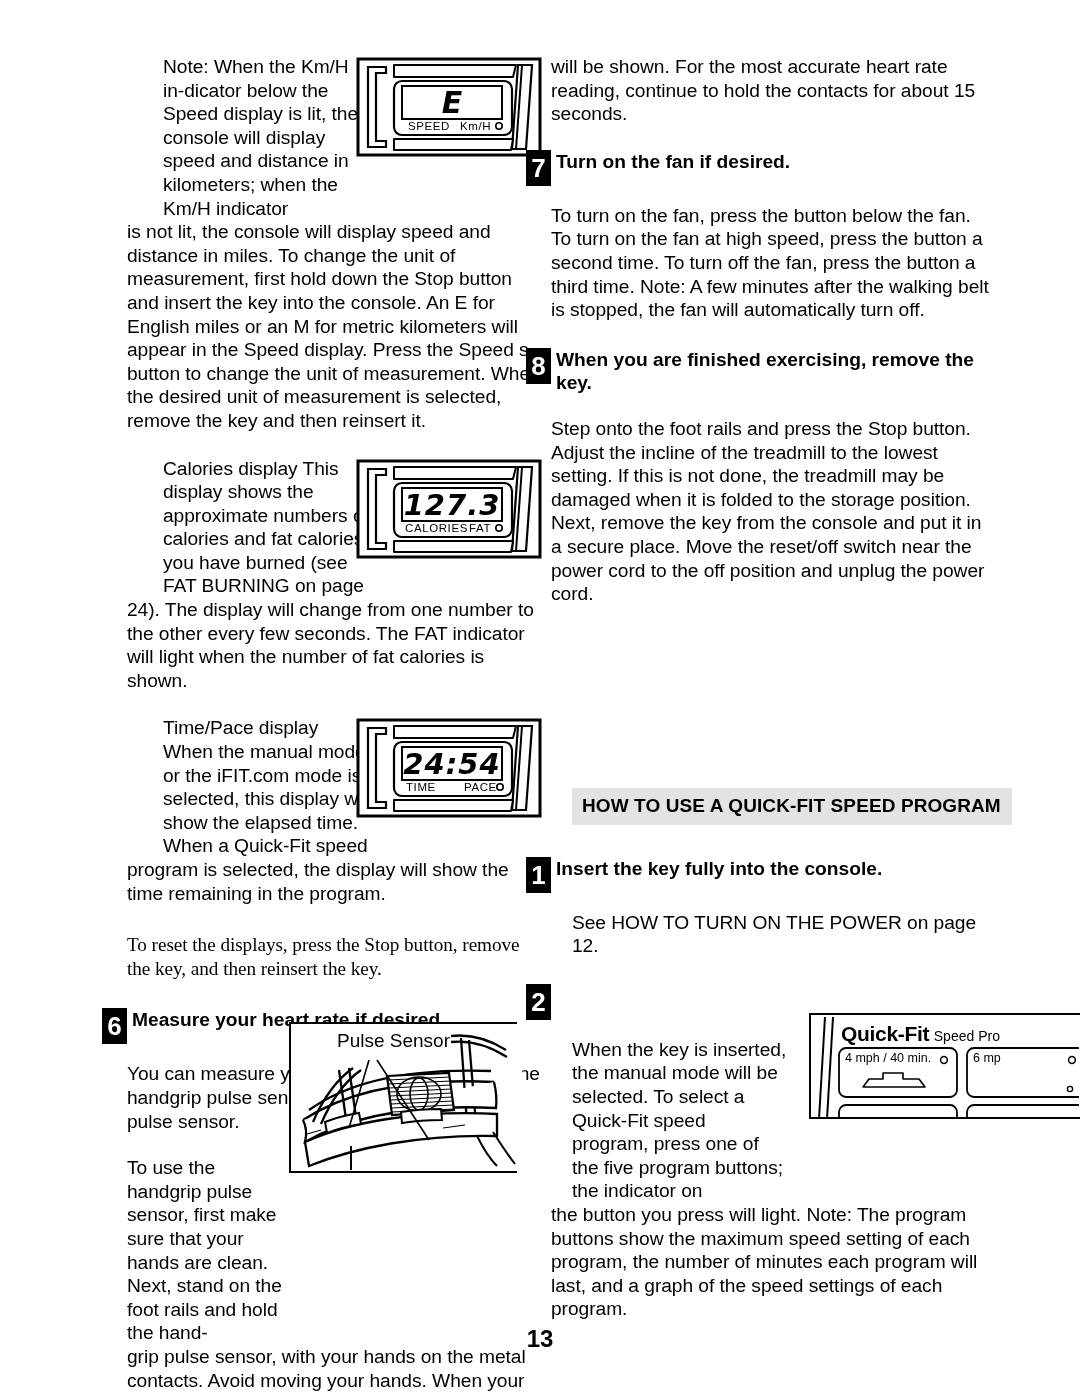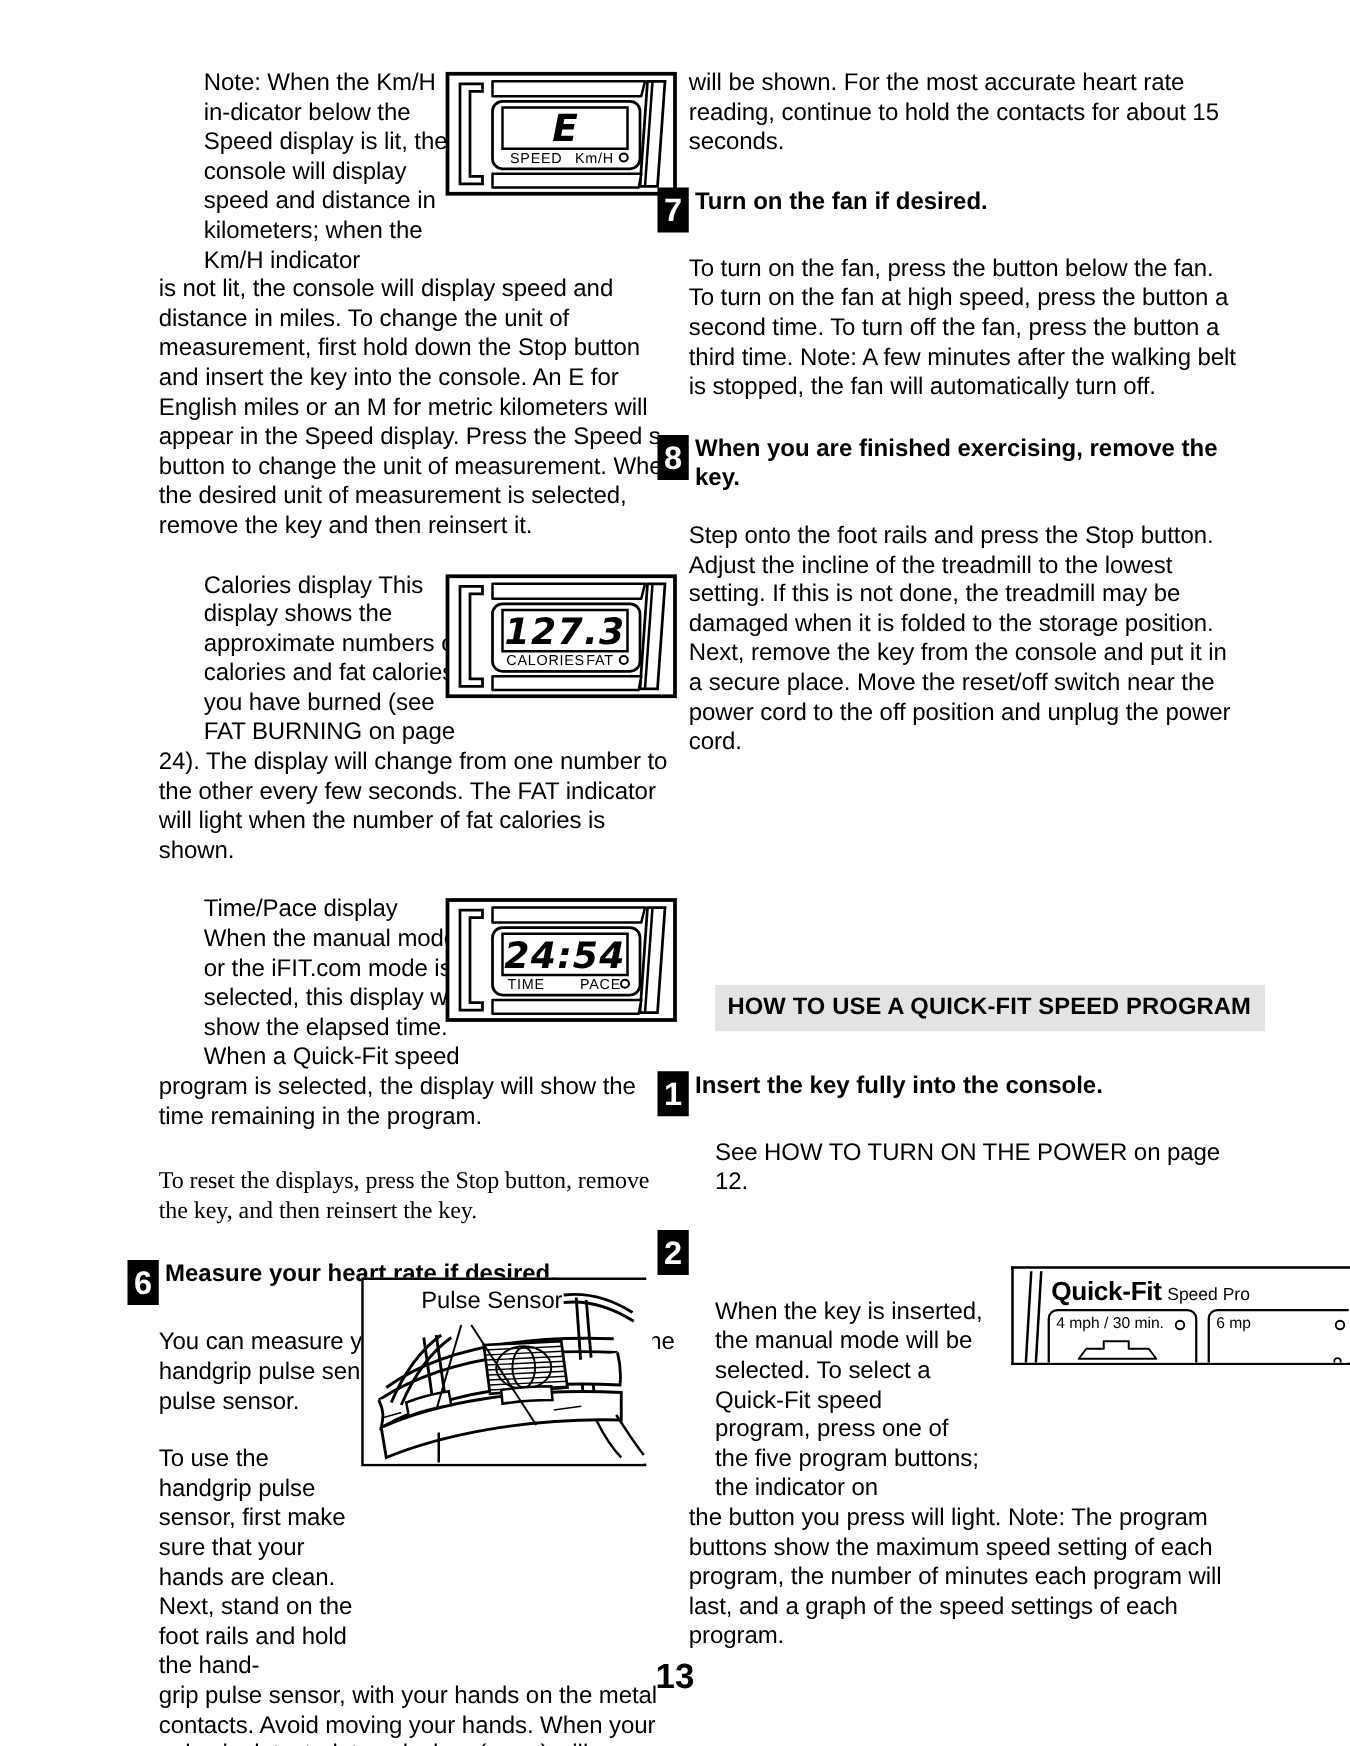--- a/index.html
+++ b/index.html
@@ -88,21 +88,21 @@
     width: 440px;
     margin-left: 21px;
   }
 
   .pagenum {
     position: absolute;
     left: 0; right: 0;
     top: 1325px;
     text-align: center;
     font-weight: bold;
-    font-size: 28px;
+    font-size: 24px;
   }
   .seg {
     font-family: "DejaVu Sans", sans-serif;
   }
   .lcd-label {
     font-family: "Liberation Sans", sans-serif;
     font-size: 11.5px;
     letter-spacing: 0.6px;
   }
 
@@ -123,21 +123,21 @@
     top: 6px;
     font-size: 19px;
   }
 
   
   .qf-box {
     position: absolute;
     left: 809px;
     top: 1013px;
     width: 271px;
-    height: 79px;
+    height: 106px;
     border: 2.5px solid #000;
     border-right: none;
     background: #fff;
     box-sizing: border-box;
     overflow: hidden;
   }
   .qf-title {
     position: absolute;
     left: 30px;
     top: 7px;
@@ -347,19 +347,19 @@
       <path d="M52 72 L58 64 L72 64 L72 58 L92 58 L92 64 L108 64 L114 72 Z" fill="#fff" stroke="#000" stroke-width="1.6" stroke-linejoin="round"></path>
 
       <circle cx="133" cy="45" r="3.4" fill="none" stroke="#000" stroke-width="1.5"></circle>
       <circle cx="261" cy="45" r="3.4" fill="none" stroke="#000" stroke-width="1.5"></circle>
       <circle cx="259" cy="74" r="2.6" fill="none" stroke="#000" stroke-width="1.4"></circle>
 
       <rect x="28" y="90" width="118" height="26" rx="7" fill="#fff" stroke="#000" stroke-width="1.8"></rect>
       <rect x="156" y="90" width="118" height="26" rx="7" fill="#fff" stroke="#000" stroke-width="1.8"></rect>
     </svg>
     <div class="qf-title"><span class="qf-main">Quick-Fit</span> <span class="qf-sub">Speed Pro</span></div>
-    <div class="qf-btn-label" style="left:34px; top:36px;">4 mph / 30 min.</div>
+    <div class="qf-btn-label" style="left:34px; top:36px;">4 mph / 40 min.</div>
     <div class="qf-btn-label" style="left:162px; top:36px;">6 mp</div>
   </div>
 
   <div class="pagenum">13</div>
 
 </div>
 
 </body></html>

